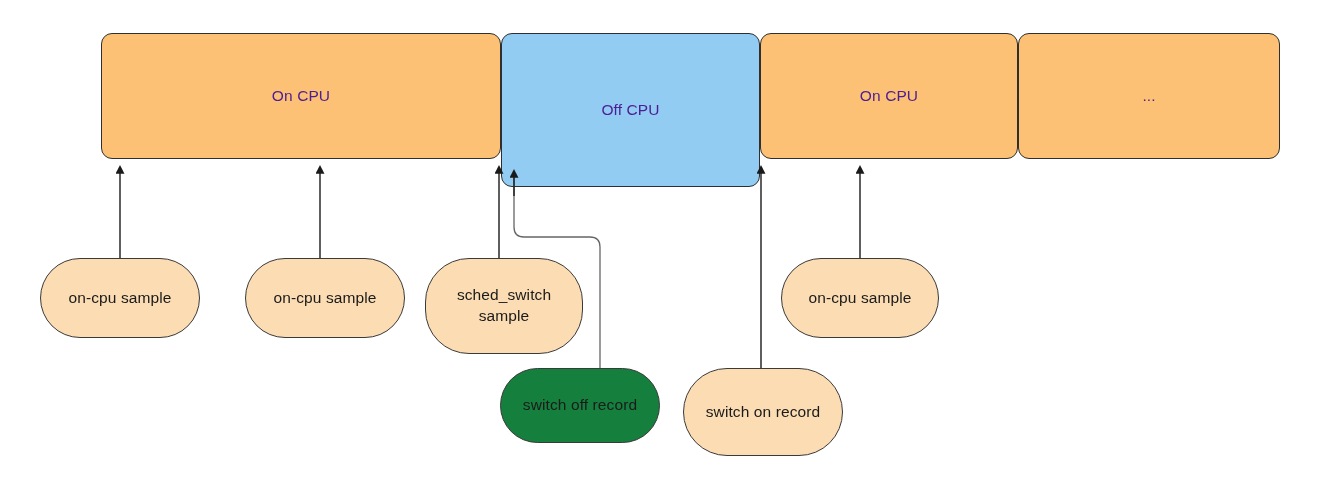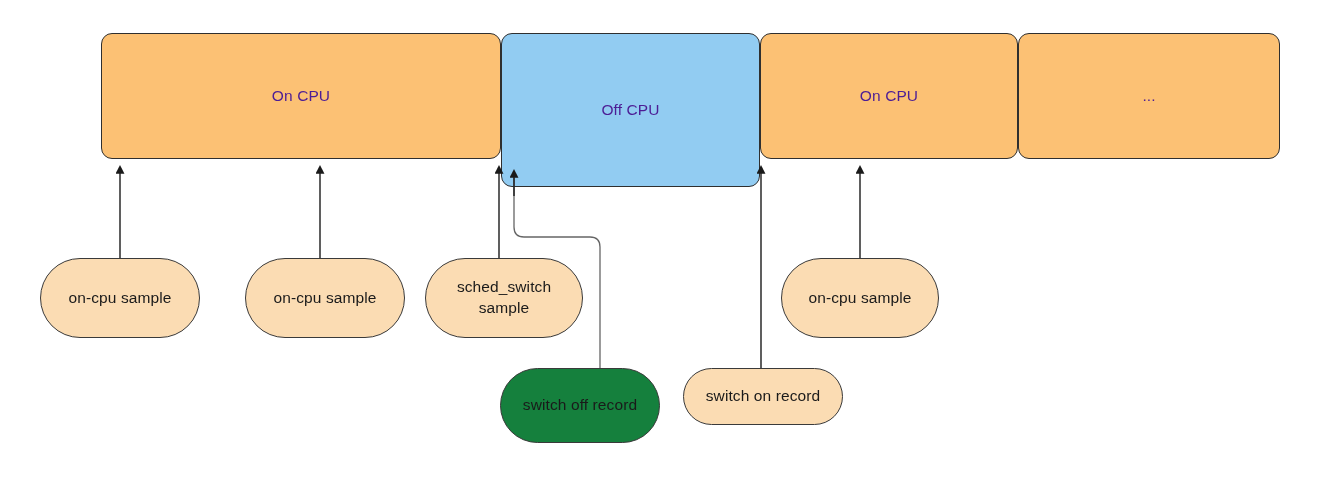--- a/index.html
+++ b/index.html
@@ -117,30 +117,30 @@
   </svg>
 
   <div class="pill" style="left:40px; top:258px; width:160px; height:80px; background:#fbdcb3;">
     <span>on-cpu sample</span>
   </div>
 
   <div class="pill" style="left:245px; top:258px; width:160px; height:80px; background:#fbdcb3;">
     <span>on-cpu sample</span>
   </div>
 
-  <div class="pill" style="left:425px; top:258px; width:158px; height:80px; background:#fbdcb3;">
+  <div class="pill" style="left:425px; top:258px; width:158px; height:96px; background:#fbdcb3;">
     <span>sched_switch
 sample</span>
   </div>
 
   <div class="pill" style="left:781px; top:258px; width:158px; height:80px; background:#fbdcb3;">
     <span>on-cpu sample</span>
   </div>
 
   <div class="pill" style="left:500px; top:368px; width:160px; height:75px; background:#15803d;">
     <span>switch off record</span>
   </div>
 
-  <div class="pill" style="left:683px; top:368px; width:160px; height:57px; background:#fbdcb3;">
+  <div class="pill" style="left:683px; top:368px; width:160px; height:88px; background:#fbdcb3;">
     <span>switch on record</span>
   </div>
 
 </div>
 
 </body></html>

